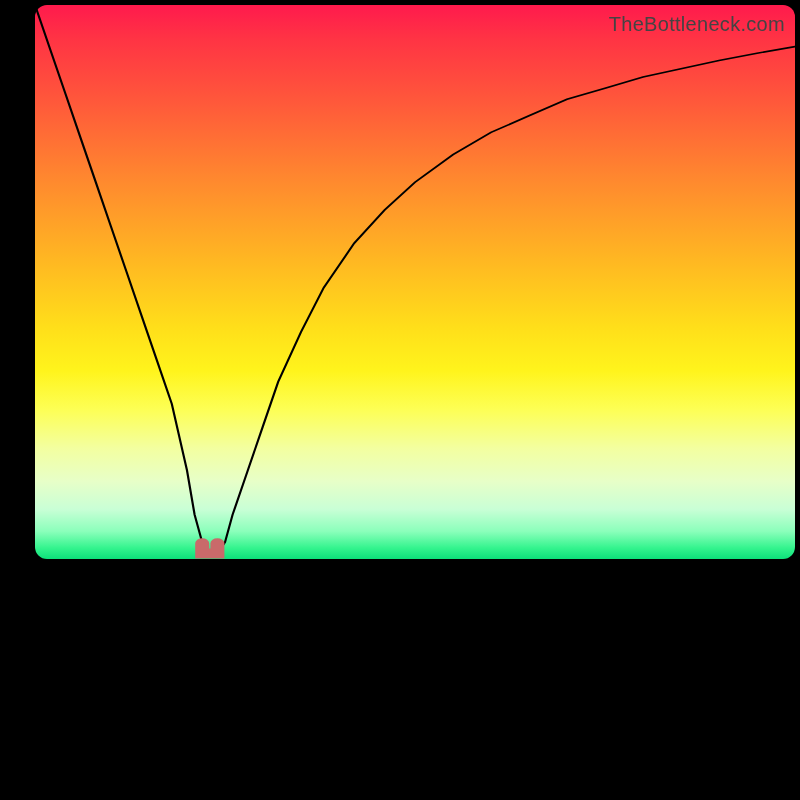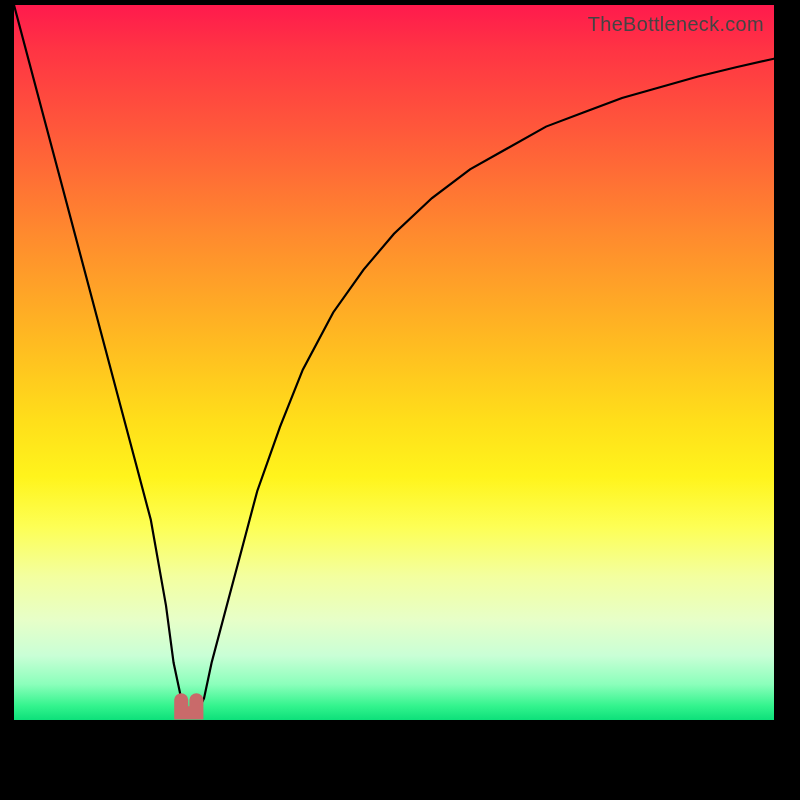--- a/index.html
+++ b/index.html
@@ -12,40 +12,41 @@
     font-family: Arial, Helvetica, sans-serif;
   }
   .frame {
     position: relative;
     width: 800px;
     height: 800px;
     background: #000;
   }
   .plot {
     position: absolute;
-    left: 14px;
+    left: 35px;
     top: 5px;
     width: 760px;
-    height: 715px;
+    height: 554px;
     background: linear-gradient(to bottom,
       #ff1a4d 0%,
       #ff3344 6%,
       #ff5a3a 18%,
       #ff8a2e 32%,
       #ffb722 46%,
       #ffde1a 58%,
       #fff41c 66%,
       #fdff55 73%,
       #f3ffa0 80%,
       #e7ffc8 86%,
       #c9ffd6 91%,
       #8bffbb 95%,
       #34f48e 98%,
       #0de07a 100%
     );
+    border-radius: 12px;
   }
   .watermark {
     position: absolute;
     top: 8px;
     right: 10px;
     color: #444;
     font-size: 20px;
     font-weight: 500;
     letter-spacing: 0.3px;
     pointer-events: none;

